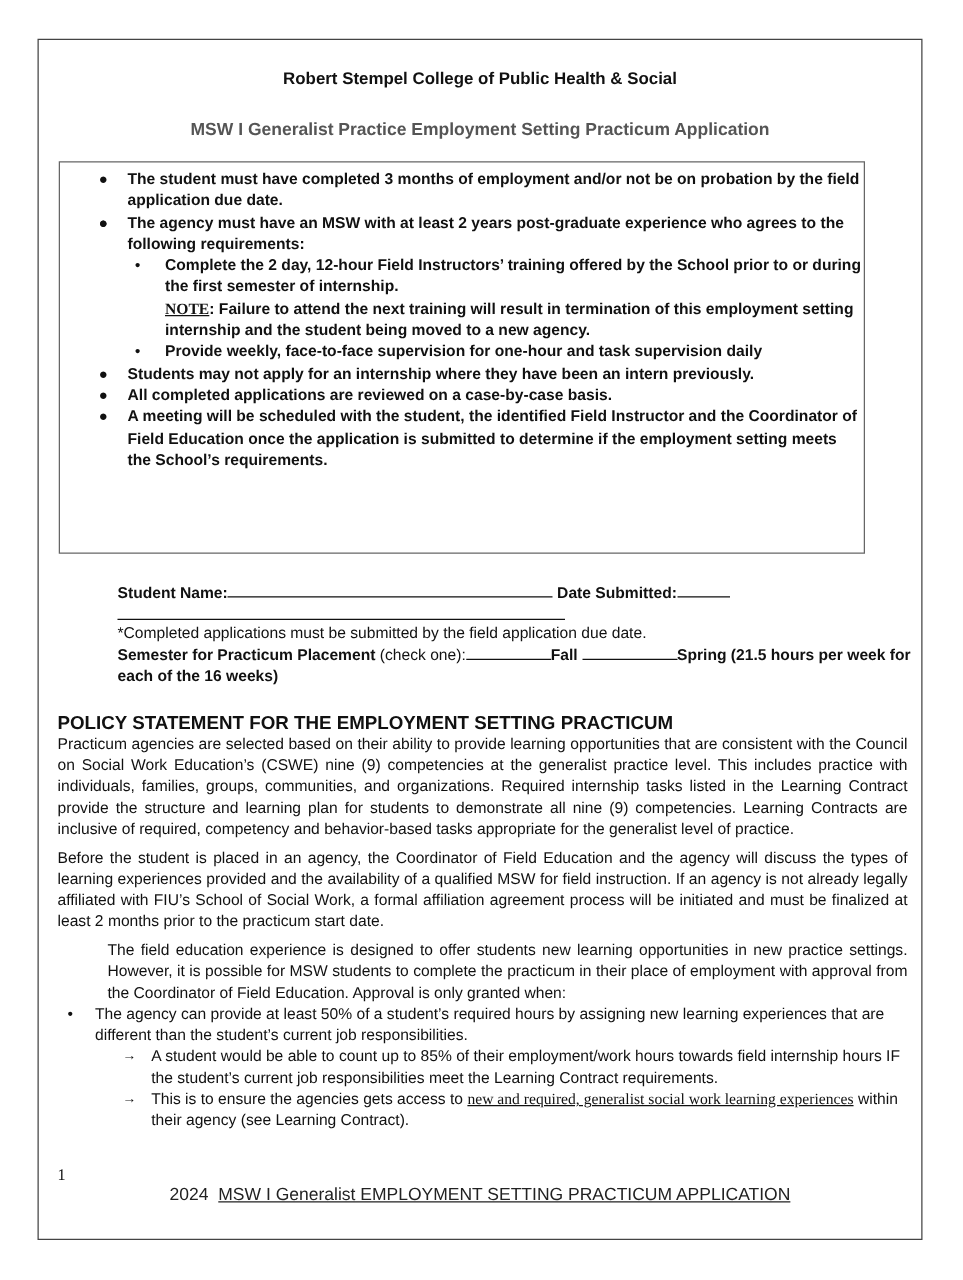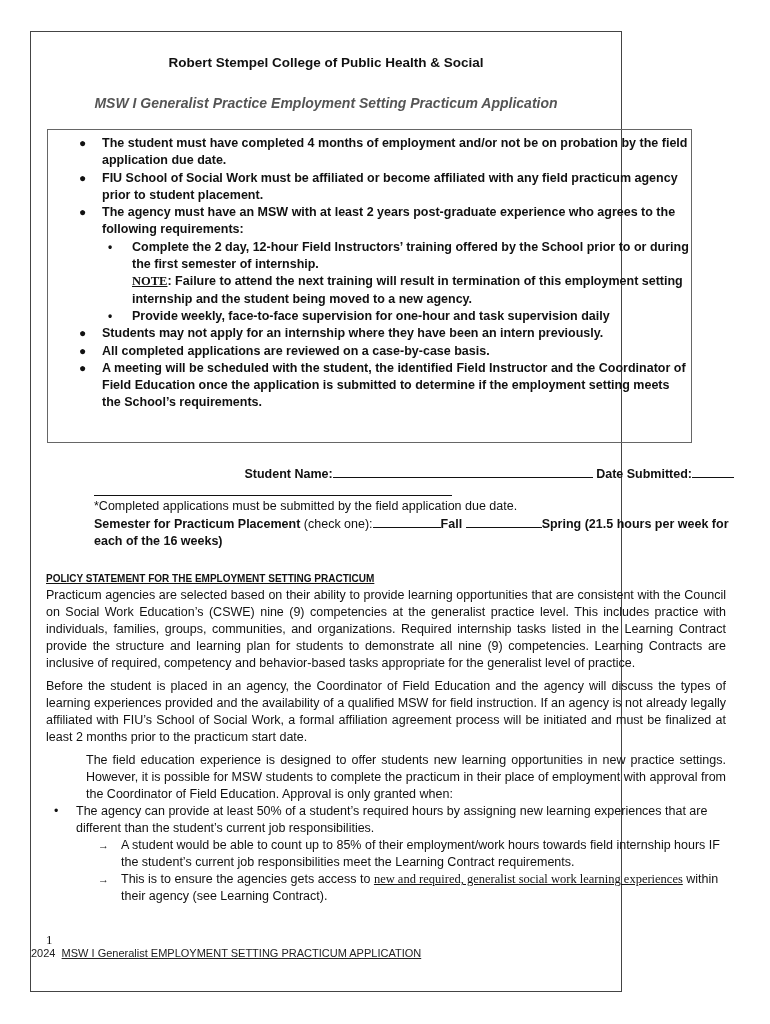--- a/index.html
+++ b/index.html
@@ -1,67 +1,67 @@
 <!DOCTYPE html>
 <html><head>
 <meta charset="utf-8">
 <style>
   html, body { margin: 0; padding: 0; background: #ffffff; }
   body { width: 770px; height: 1024px; position: relative; font-family: "Liberation Sans", sans-serif; color: #111; }
-  .page { position: absolute; left: 30px; top: 31px; width: 592px; height: 961px; border: 1px solid #444; box-sizing: border-box; }
+  .page { position: absolute; left: 30px; top: 31px; width: 708px; height: 961px; border: 1px solid #444; box-sizing: border-box; }
   .title1 { position: absolute; left: 0; width: 100%; top: 22px; text-align: center; font-weight: bold; font-size: 13.5px; line-height: 17px; color: #111; }
-  .title2 { position: absolute; left: 0; width: 100%; top: 63px; text-align: center; font-weight: bold; font-size: 14px; color: #555; font-style: italic; }
+  .title2 { position: absolute; left: 0; width: 100%; top: 63px; text-align: center; font-weight: bold; font-size: 14px; color: #555; }
   .box { position: absolute; left: 16px; top: 97px; width: 645px; height: 314px; border: 1.5px solid #666; box-sizing: border-box; }
   .box ul { margin: 0; padding: 0; list-style: none; }
   .box li { position: relative; font-weight: bold; font-size: 12.5px; line-height: 17.3px; }
   .bl1 { padding-left: 54px; }
   .bl1 > .dot { position: absolute; left: 31px; top: 0; font-size: 12px; }
   .bl2 { padding-left: 84px; }
   .bl2 > .dot { position: absolute; left: 60px; top: 0; font-size: 12px; }
   .box .list { position: absolute; left: 0; top: 5px; width: 100%; }
   u { text-decoration: underline; font-family: Liberation Serif, serif; }
   .form { position: absolute; left: 63px; top: 433px; width: 640px; font-size: 12.5px; line-height: 17px; }
   .bold { font-weight: bold; }
   .line { display: inline-block; border-bottom: 1px solid #111; height: 12px; vertical-align: baseline; }
   .policy { position: absolute; left: 15px; top: 538px; width: 680px; font-size: 12.5px; line-height: 17px; text-align: justify; }
   .policy p { margin: 0 0 6px 0; }
-  .policy h3 { margin: 0; font-size: 10px; font-weight: bold; text-decoration: underline; }
+  .policy h3 { margin: 0; font-size: 15px; font-weight: bold; }
   .policy .b1 { position: relative; padding-left: 30px; margin: 0; text-align: left; }
   .policy .b1 .dot { position: absolute; left: 8px; }
   .policy .b2 { position: relative; padding-left: 75px; text-align: left; }
   .policy .b2 .arrow { position: absolute; left: 52px; font-size: 11px; }
   .pnum { position: absolute; left: 15px; top: 900px; font-size: 13px; font-family: "Liberation Serif", serif; }
-  .footer { position: absolute; left: 0; width: 100%; top: 915px; text-align: left; font-size: 11px; color: #222; }
+  .footer { position: absolute; left: 0; width: 100%; top: 915px; text-align: center; font-size: 14px; color: #222; }
   .footer .ftitle { text-decoration: underline; }
 </style>
 </head>
 <body>
 
 <div class="page">
 
   <div class="title1">
     <div>Robert Stempel College of Public Health &amp; Social</div>
   </div>
   <div class="title2">MSW I Generalist Practice Employment Setting Practicum Application</div>
 
   <div class="box">
     <ul class="list">
-      <li class="bl1"><span class="dot">●</span><span>The student must have completed 4 months of employment and/or not be on probation by the field application due date.</span></li>
-      <li class="bl1"><span class="dot">●</span><span>FIU School of Social Work must be affiliated or become affiliated with any field practicum agency prior to student placement.</span></li>
+      <li class="bl1"><span class="dot">●</span><span>The student must have completed 3 months of employment and/or not be on probation by the field application due date.</span></li>
+      <li class="bl1"><span class="dot">●</span></li>
       <li class="bl1"><span class="dot">●</span><span>The agency must have an MSW with at least 2 years post-graduate experience who agrees to the following requirements:</span></li>
       <li class="bl2"><span class="dot">•</span><span>Complete the 2 day, 12-hour Field Instructors’ training offered by the School prior to or during the first semester of internship.</span><br><u>NOTE</u><span>: Failure to attend the next training will result in termination of this employment setting internship and the student being moved to a new agency.</span></li>
       <li class="bl2"><span class="dot">•</span><span>Provide weekly, face-to-face supervision for one-hour and task supervision daily</span></li>
       <li class="bl1"><span class="dot">●</span><span>Students may not apply for an internship where they have been an intern previously.</span></li>
       <li class="bl1"><span class="dot">●</span><span>All completed applications are reviewed on a case-by-case basis.</span></li>
       <li class="bl1"><span class="dot">●</span><span>A meeting will be scheduled with the student, the identified Field Instructor and the Coordinator of Field Education once the application is submitted to determine if the employment setting meets the School’s requirements.</span></li>
     </ul>
   </div>
 
   <div class="form">
-    <div style="margin-bottom:6px;text-align:right;">
+    <div style="margin-bottom:6px;">
       <span class="bold">Student Name:</span><span class="line" style="width:260px;"></span>
       <span class="bold">Date Submitted:</span><span class="line" style="width:42px;"></span>
     </div>
     <div class="line" style="width:358px; display:block; height:6px; margin-bottom:2px;"></div>
     <div>*Completed applications must be submitted by the field application due date.</div>
     <div>
       <span class="bold">Semester for Practicum Placement</span><span> (check one):</span><span class="line" style="width:68px;"></span><span class="bold">Fall</span>
       <span class="line" style="width:76px;"></span><span class="bold">Spring (21.5 hours per week for each of the 16 weeks)</span>
     </div>
   </div>

